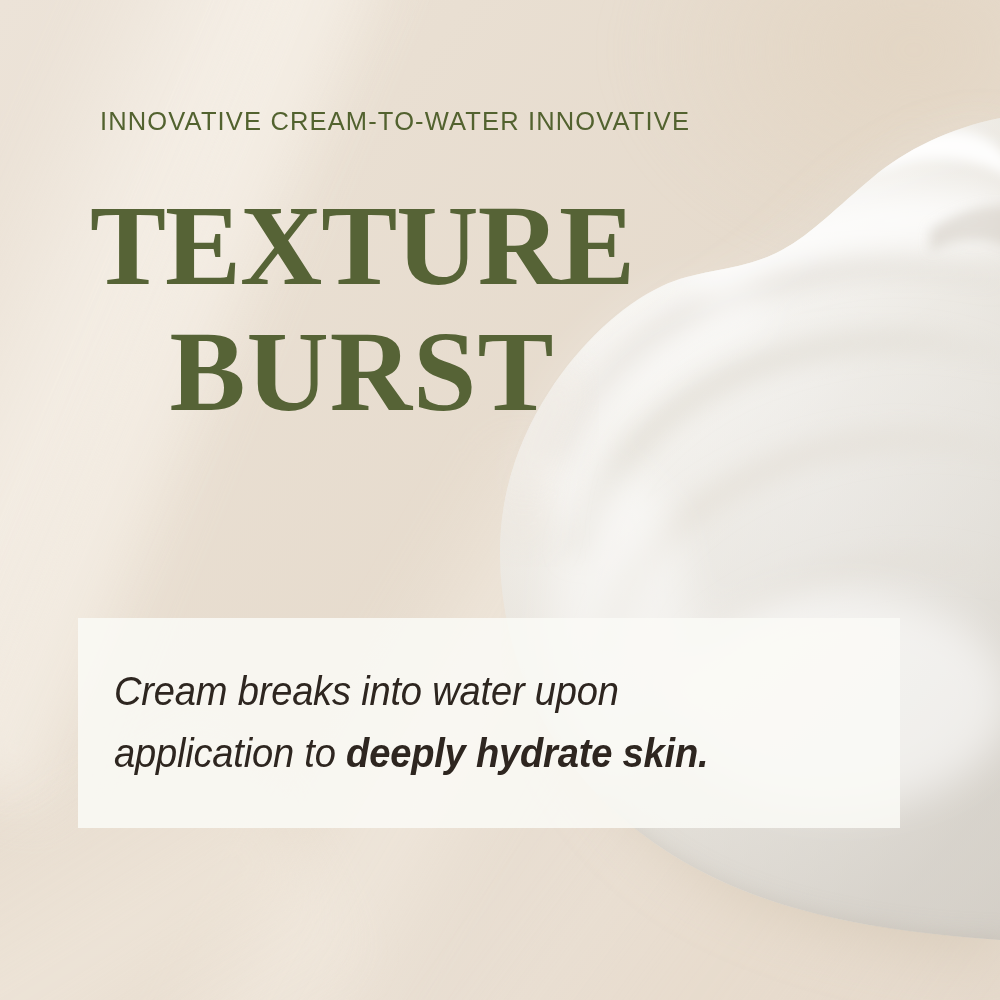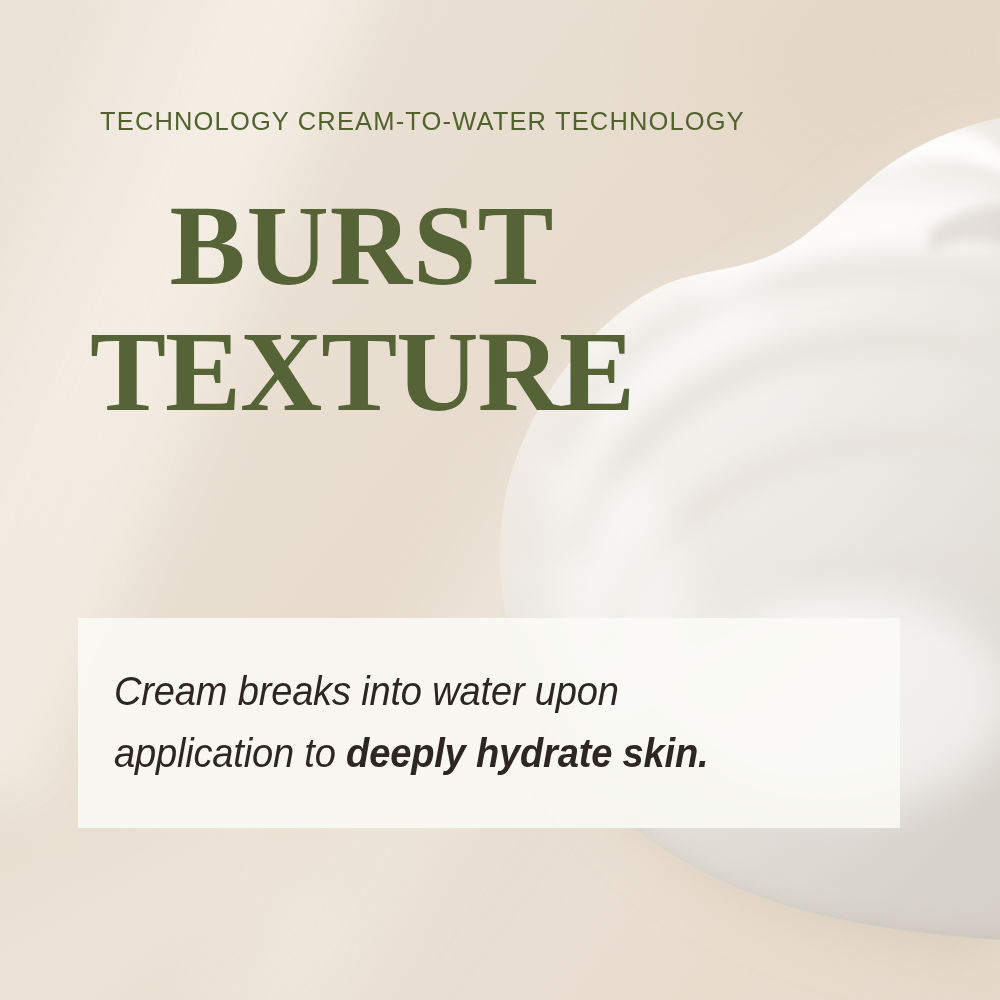--- a/index.html
+++ b/index.html
@@ -245,25 +245,25 @@
         </g>
       </g>
 
       <g filter="url(#soft20)" opacity=".35">
         <path d="M1000,128 C948,140 902,162 868,190 C826,224 798,252 760,268
                  C710,290 666,292 628,318 C576,354 538,420 524,492" fill="none" stroke="#ffffff" stroke-width="16"></path>
       </g>
     </svg>
   </div>
 
-  <div class="eyebrow">TECHNOLOGY CREAM-TO-WATER TECHNOLOGY</div>
+  <div class="eyebrow">INNOVATIVE CREAM-TO-WATER INNOVATIVE</div>
 
   <div class="headline">
+    <span class="hl-line l3">TEXTURE</span>
     <span class="hl-line l2">BURST</span>
-    <span class="hl-line l3">TEXTURE</span>
   </div>
 
   <div class="caption-panel"></div>
   <div class="caption-text">
     <span class="caption-line">Cream breaks into water upon</span>
     <span class="caption-line"><span>application to </span><span class="strong">deeply hydrate skin.</span></span>
   </div>
 
 </div>
 

